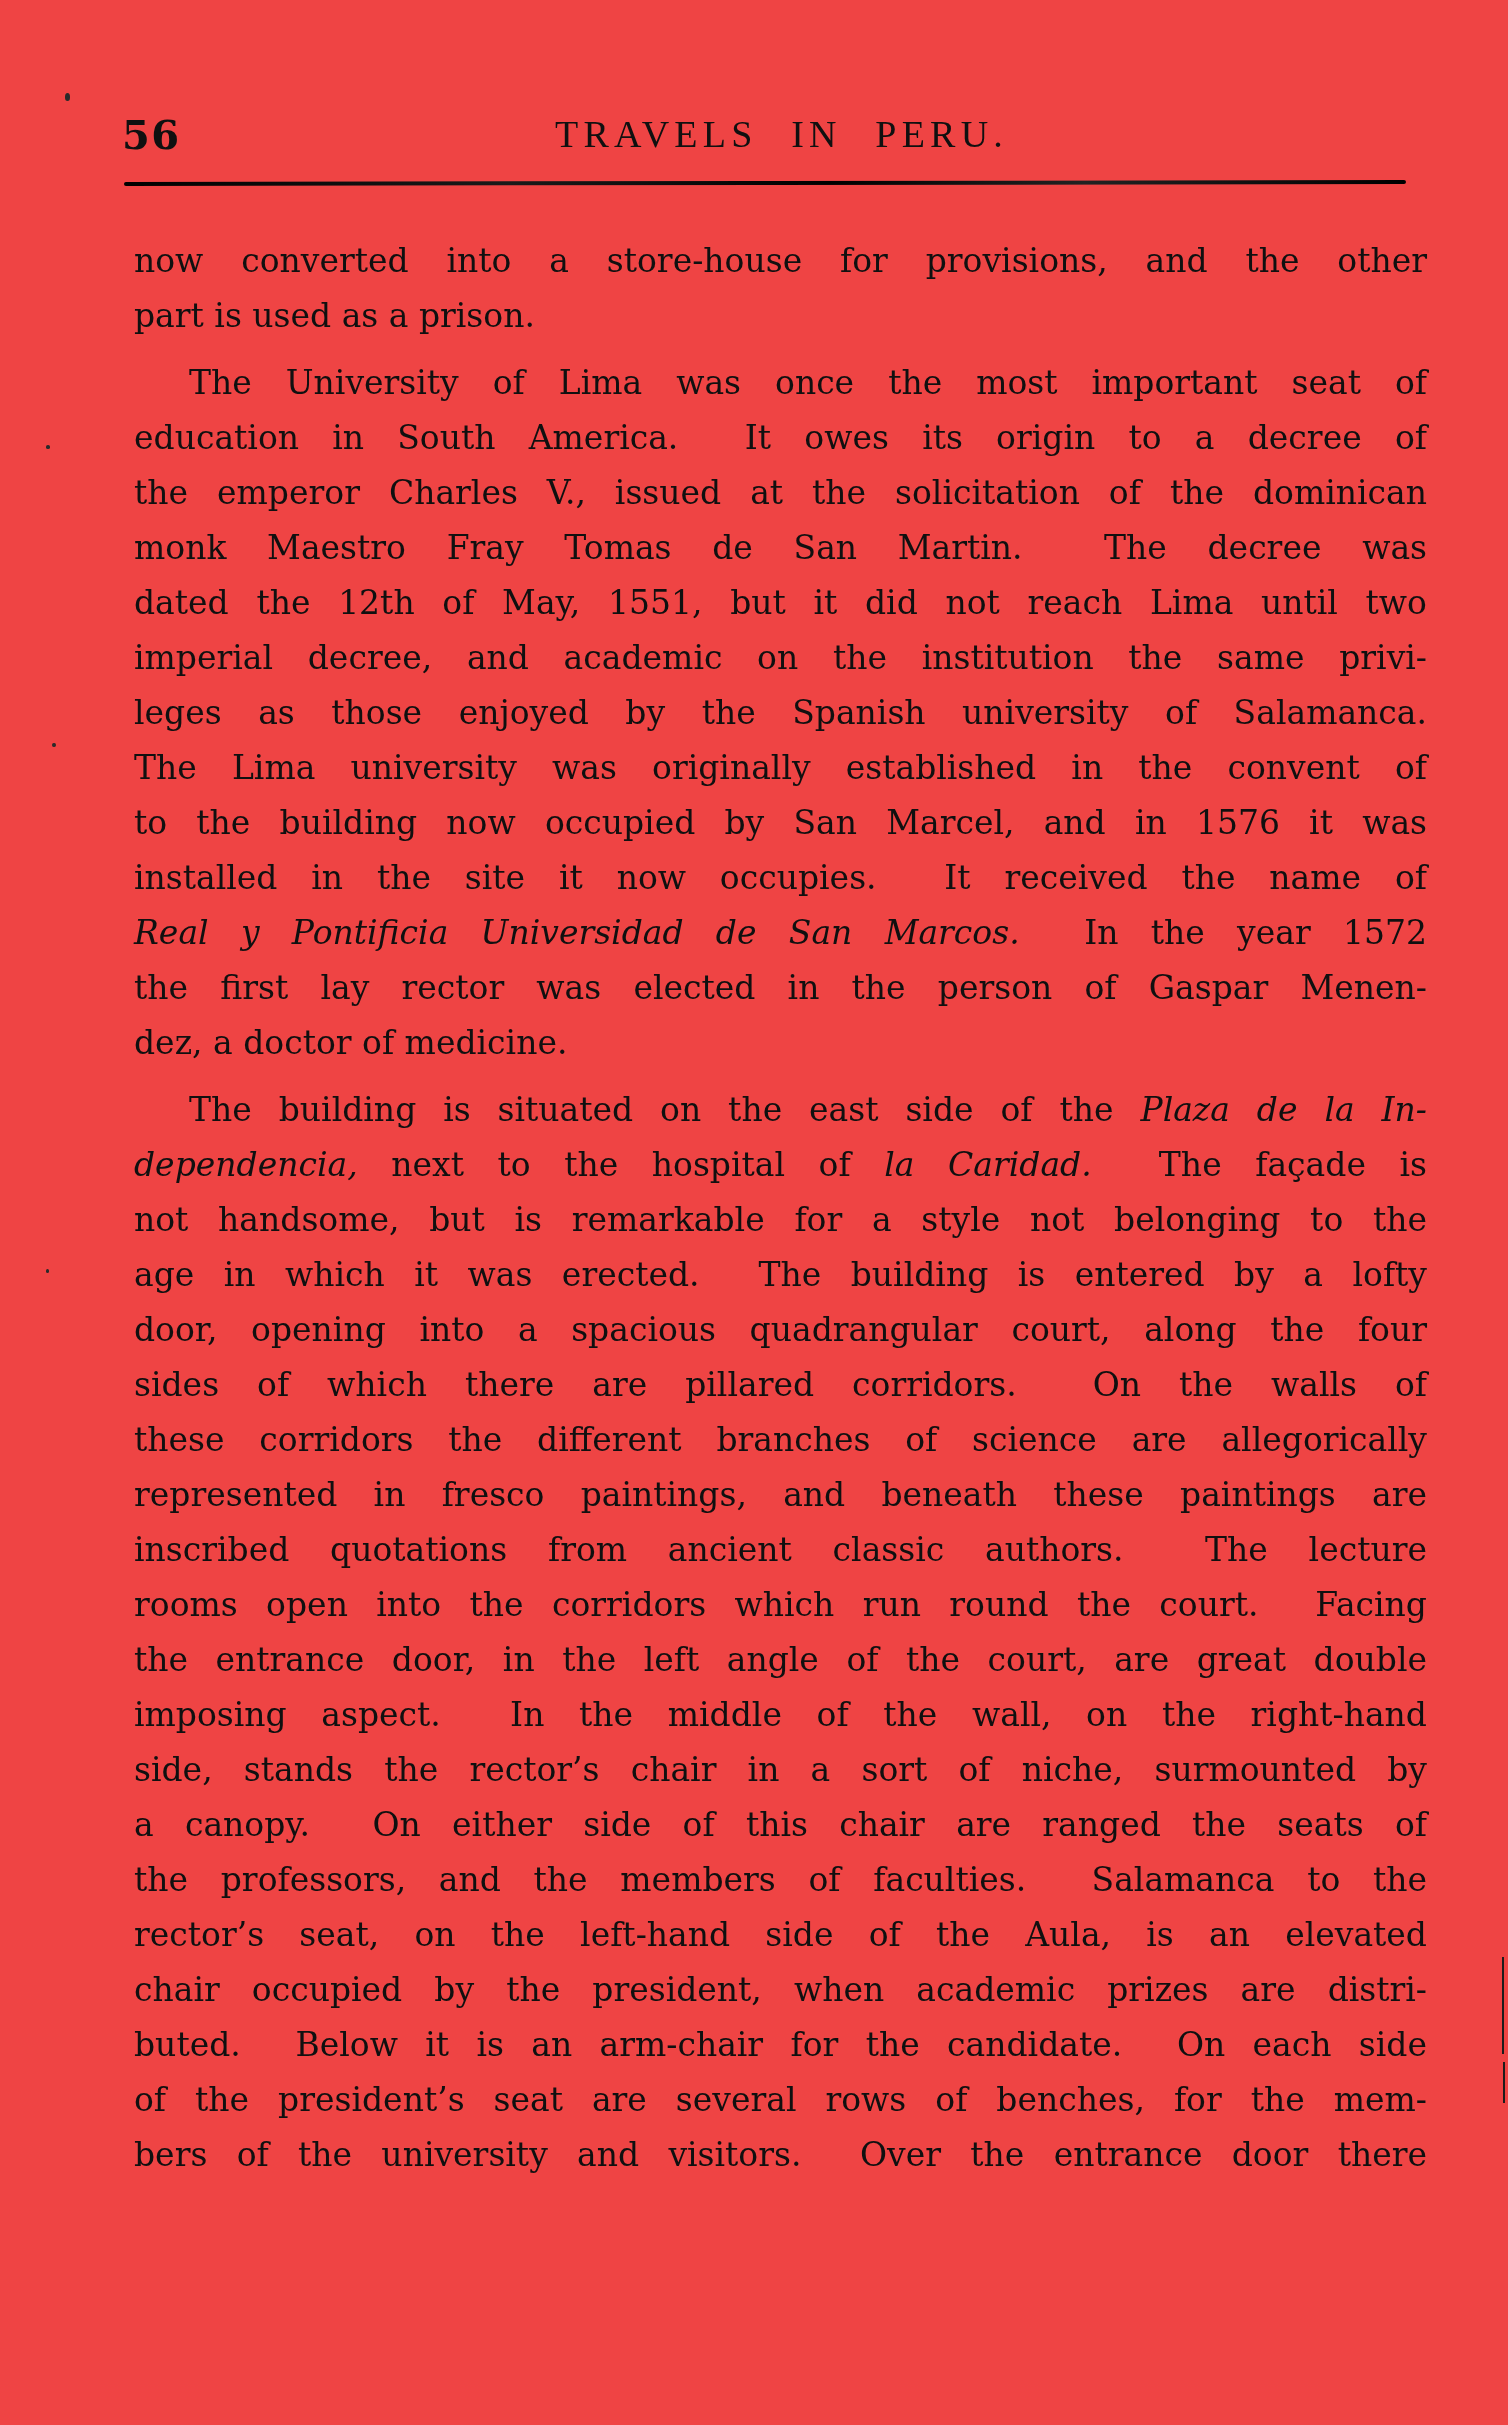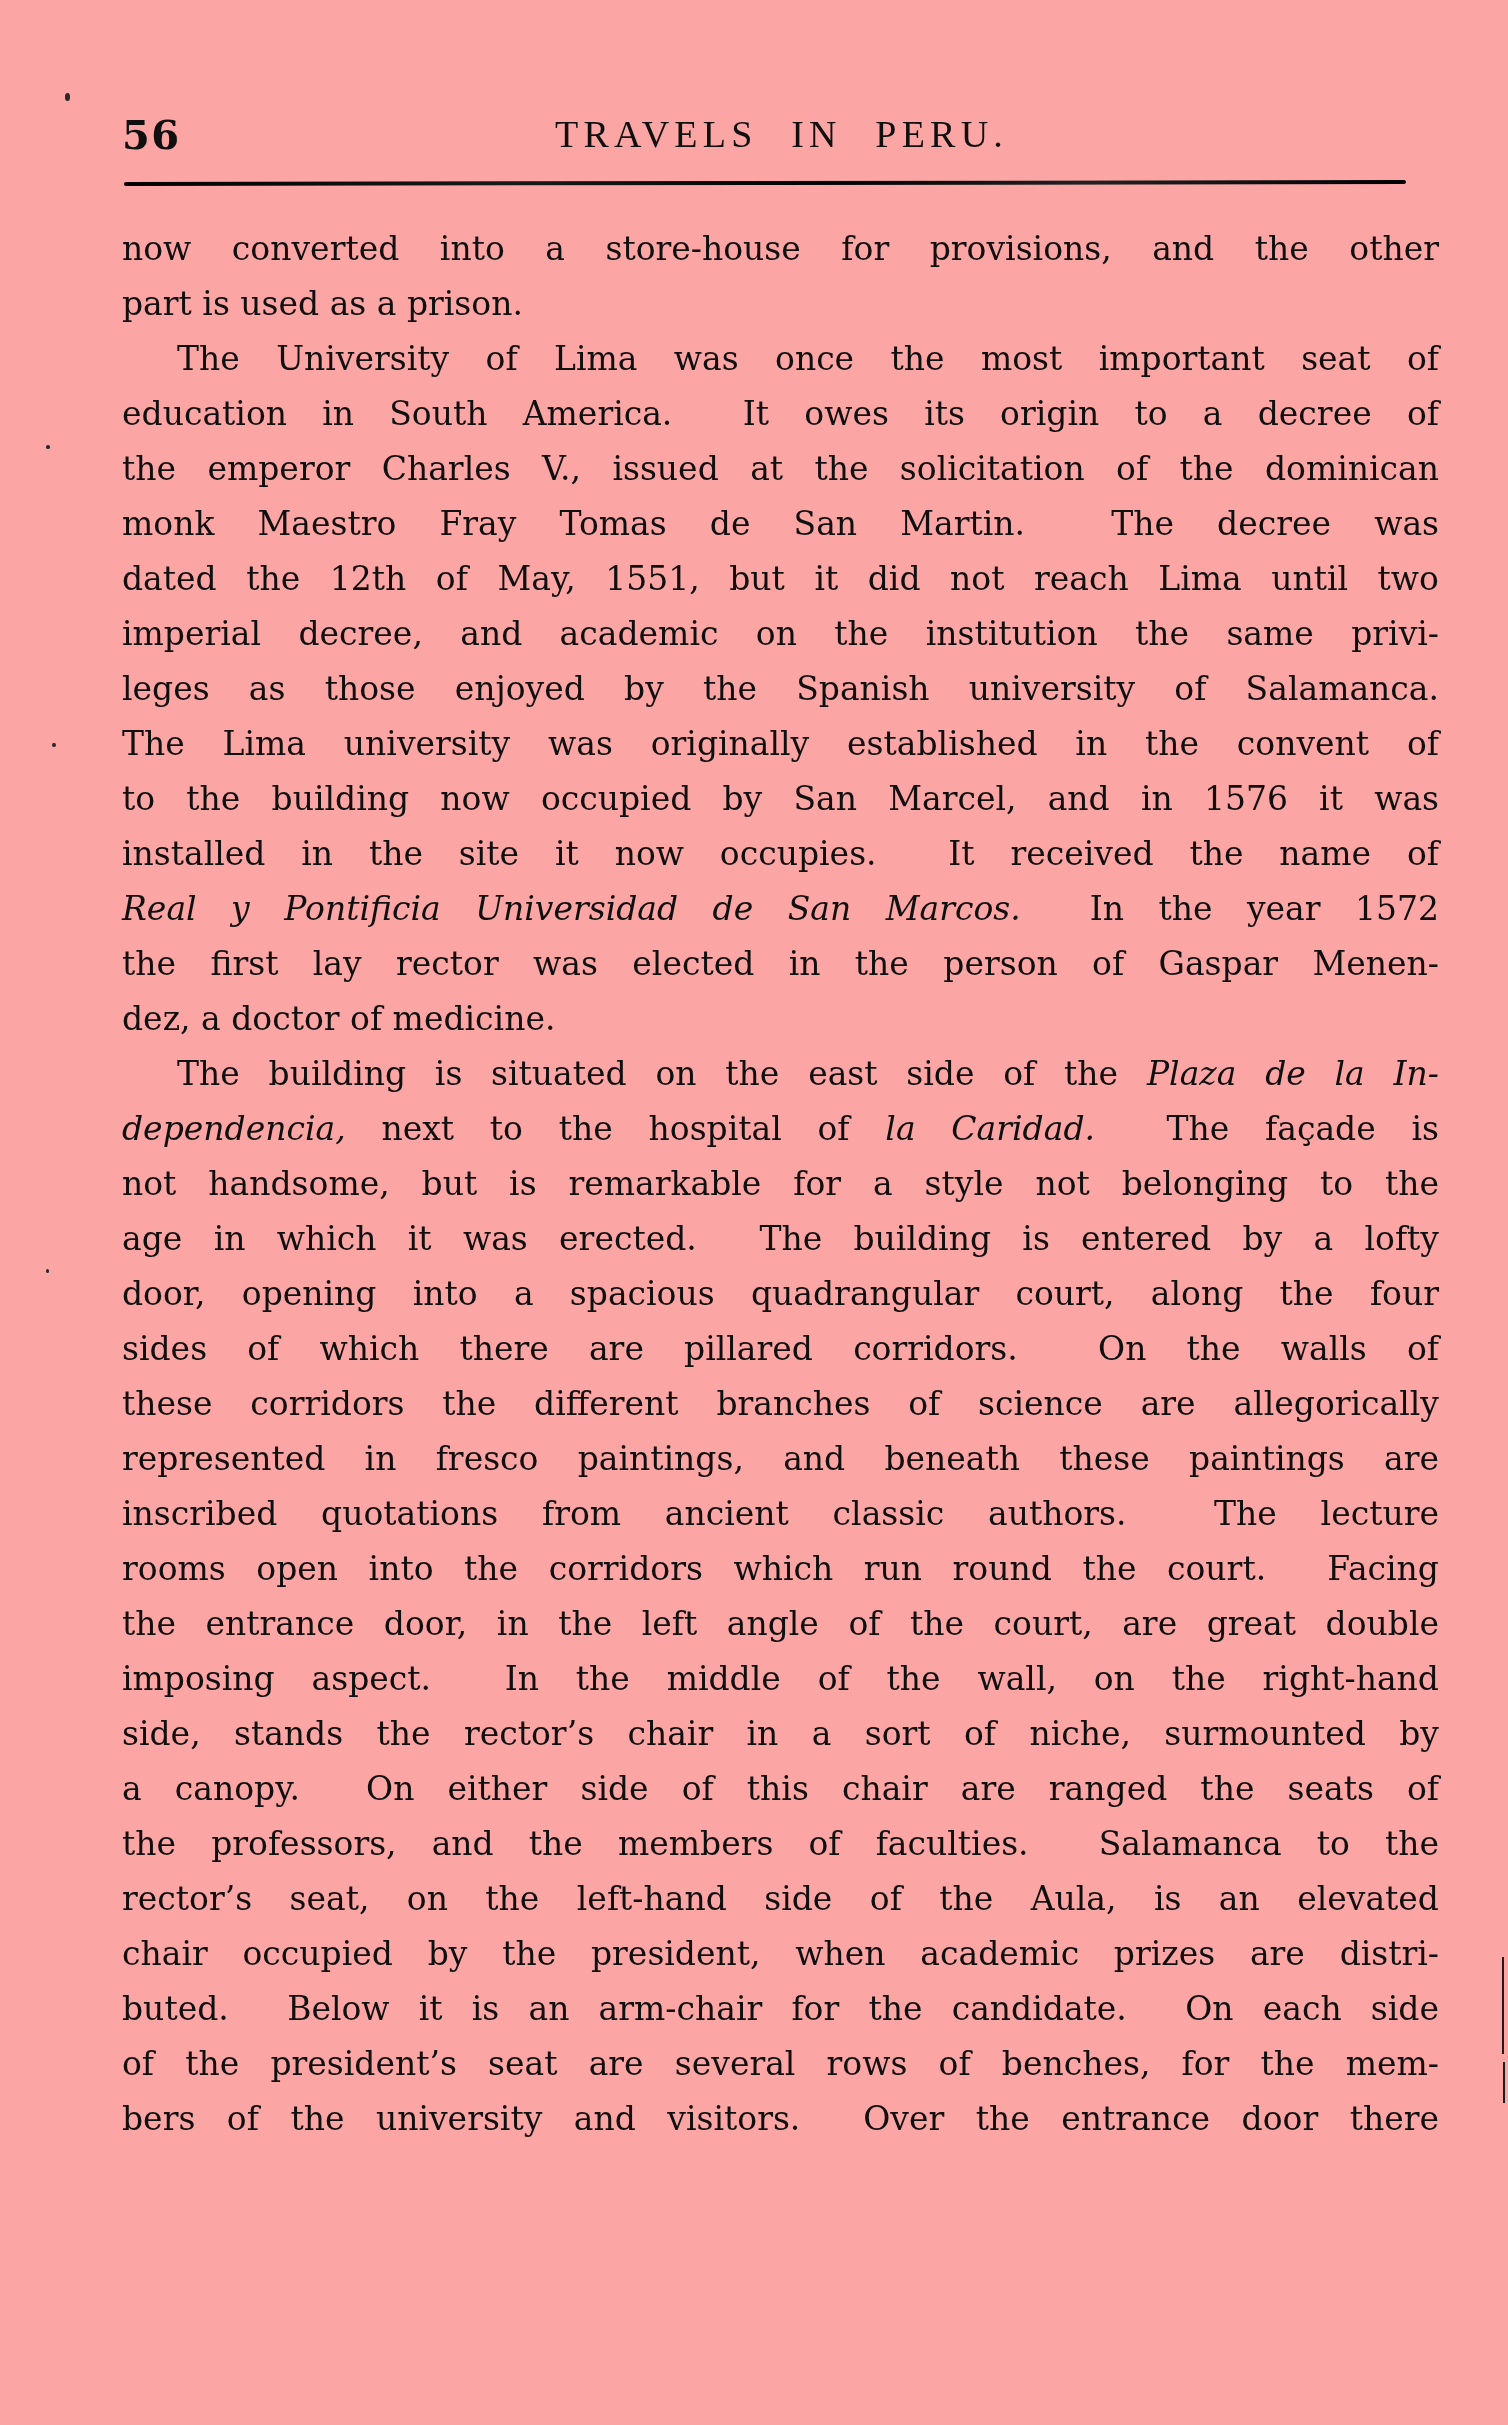--- a/index.html
+++ b/index.html
@@ -5,21 +5,21 @@
   html, body {
     margin: 0;
     padding: 0;
     background: #e8e8e4;
   }
   .page {
     position: relative;
     width: 1508px;
     height: 2426px;
     margin: 0 auto;
-    background: #fca5a5;
+    background: #ef4444;
     color: #101010;
     font-family: "DejaVu Serif", "Liberation Serif", serif;
     overflow: hidden;
   }
   .page-number {
     position: absolute;
     top: 111px;
     left: 122px;
     font-size: 40px;
     font-weight: bold;
@@ -47,21 +47,21 @@
     border-radius: 2.2px;
     transform: rotate(-0.08deg);
   }
   .body-text {
     position: absolute;
     top: 221px;
     left: 122px;
     width: 1317px;
     font-size: 33px;
   }
-  .paragraph { margin: 0; }
+  .paragraph { margin: 12px; }
   .line {
     height: 55px;
     line-height: 55px;
     text-align: justify;
     text-align-last: justify;
     white-space: pre-wrap;
     overflow: visible;
   }
   .line.last { text-align-last: left; }
   .line.justify-last-anyway { text-align-last: justify; }

